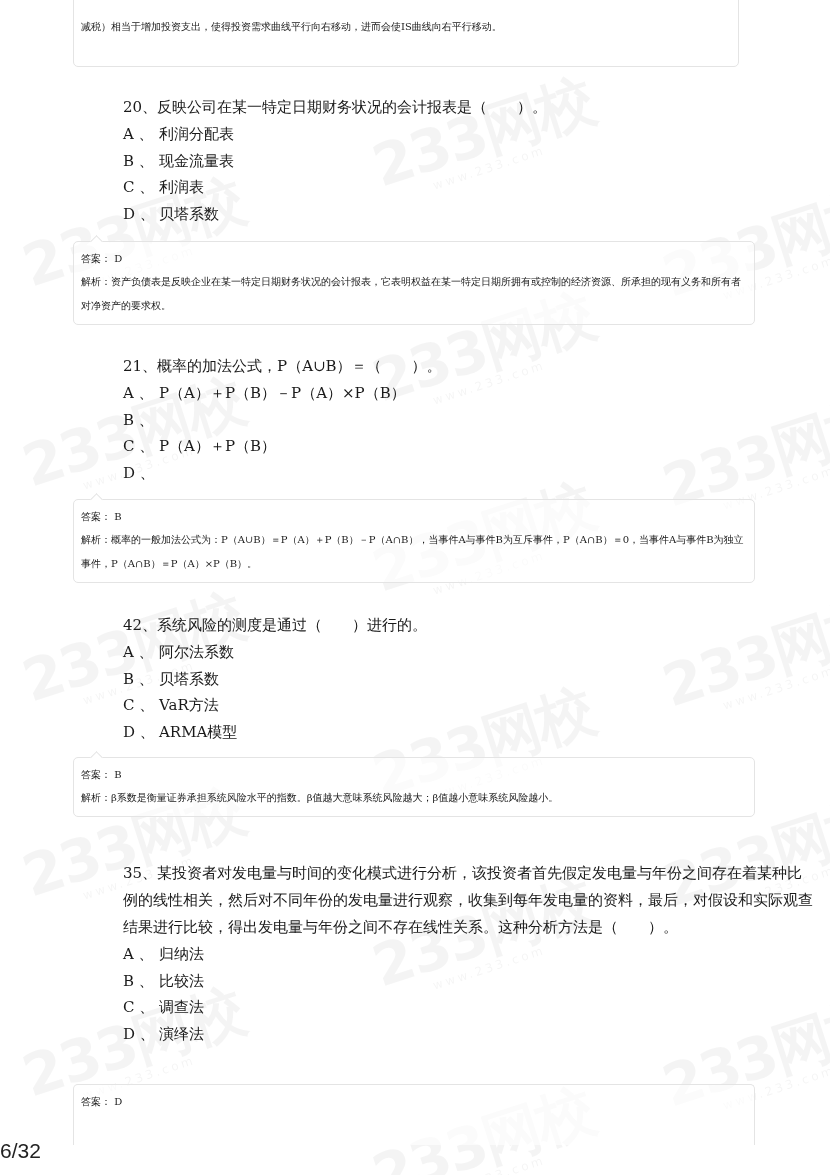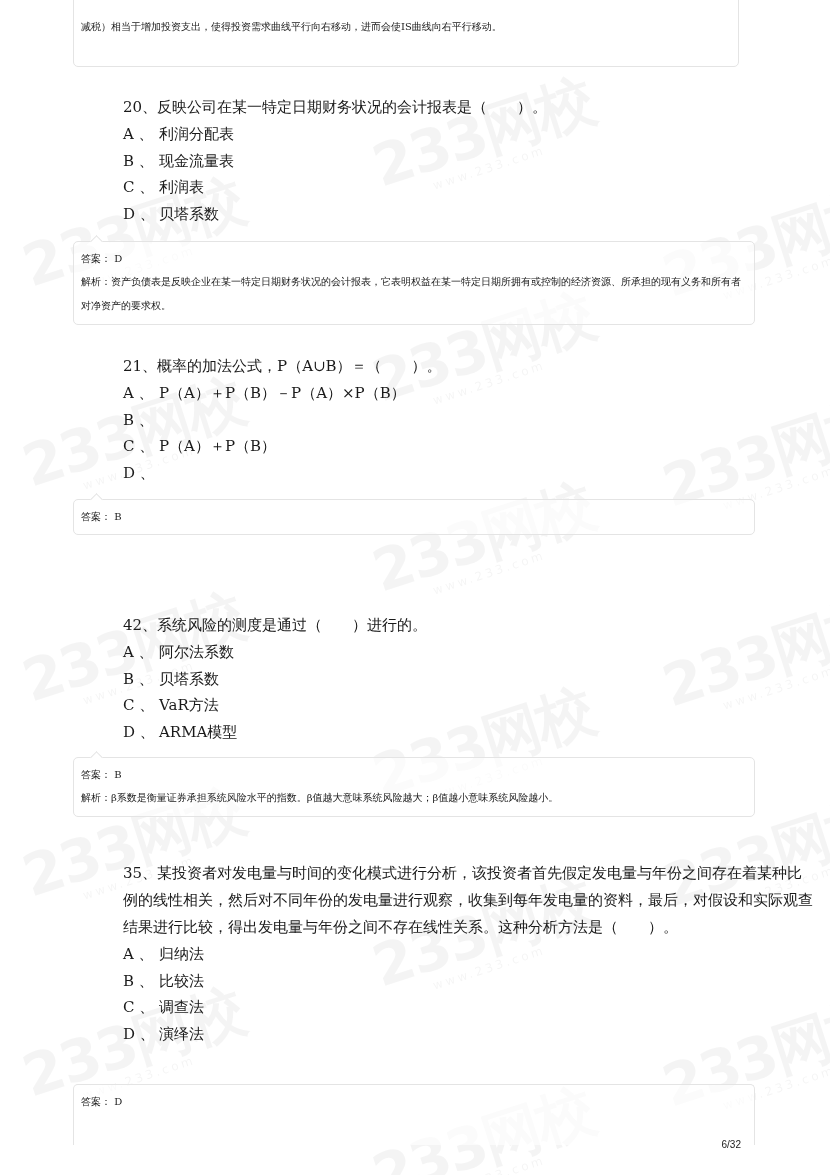--- a/index.html
+++ b/index.html
@@ -22,22 +22,22 @@
     position: absolute; left: 73px; width: 666px; border: 1px solid #e4e4e4; border-radius: 5px;
     padding: 6px 7px 6px 7px; background: rgba(255,255,255,0.6);
   }
   .answer-box::before {
     content: ""; position: absolute; left: 18px; top: -5px; width: 8px; height: 8px;
     background: #fff; border-left: 1px solid #e4e4e4; border-top: 1px solid #e4e4e4; transform: rotate(45deg);
   }
   .ans-line { font-size: 10px; line-height: 22px; }
   .exp-line { font-size: 10px; line-height: 24px; }
   .page-num {
-    position: absolute; top: 1139px; left: 0; width: 741px; text-align: right;
-    font-family: "Liberation Sans", sans-serif; font-size: 10px; color: #222;
+    position: absolute; top: 1139px; left: 0; width: 741px; text-align: left;
+    font-family: "Liberation Sans", sans-serif; font-size: 21px; color: #222;
   }
 </style>
 </head>
 <body>
 
 <div class="page">
 
   <div class="watermark" style="left:370px;top:95px;"><span>233网校</span><span class="sub">www.233.com</span></div>
   <div class="watermark" style="left:20px;top:195px;"><span>233网校</span><span class="sub">www.233.com</span></div>
   <div class="watermark" style="left:660px;top:205px;"><span>233网校</span><span class="sub">www.233.com</span></div>
@@ -95,20 +95,21 @@
     <div class="option">
         <span class="opt-letter">C 、</span>
         <span>P（A）＋P（B）</span>
       </div>
     <div class="option">
         <span class="opt-letter">D 、</span>
       </div>
   </div>
   <div class="answer-box" style="top:499px;">
     <div class="ans-line"><span>答案：</span> <span>B</span></div>
+    <div class="exp-line"><span>解析：</span><span>概率的一般加法公式为：P（A∪B）＝P（A）＋P（B）－P（A∩B），当事件A与事件B为互斥事件，P（A∩B）＝0，当事件A与事件B为独立事件，P（A∩B）＝P（A）×P（B）。</span></div>
   </div>
 
   <div class="q-block" style="top:612px;">
     <p class="q-text">42、系统风险的测度是通过（　　）进行的。</p>
     <div class="option">
         <span class="opt-letter">A 、</span>
         <span>阿尔法系数</span>
       </div>
     <div class="option">
         <span class="opt-letter">B 、</span>

